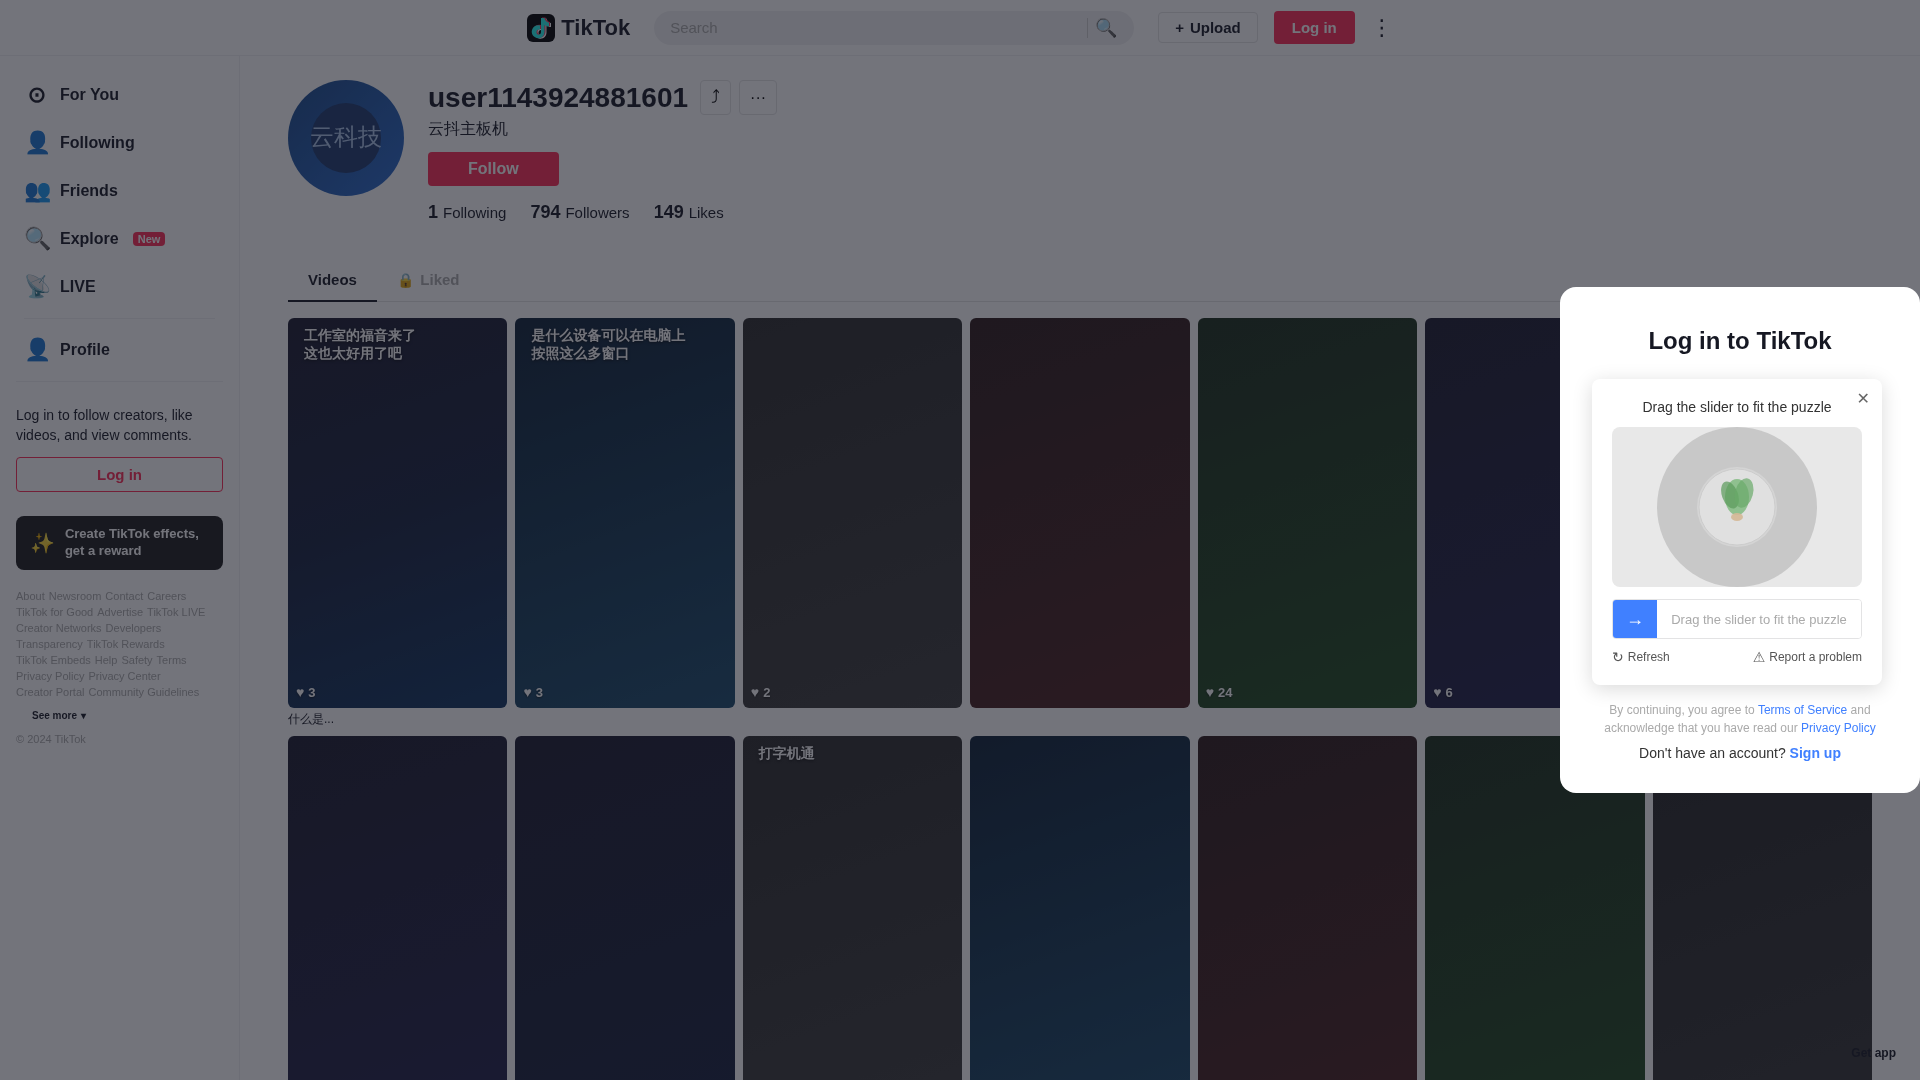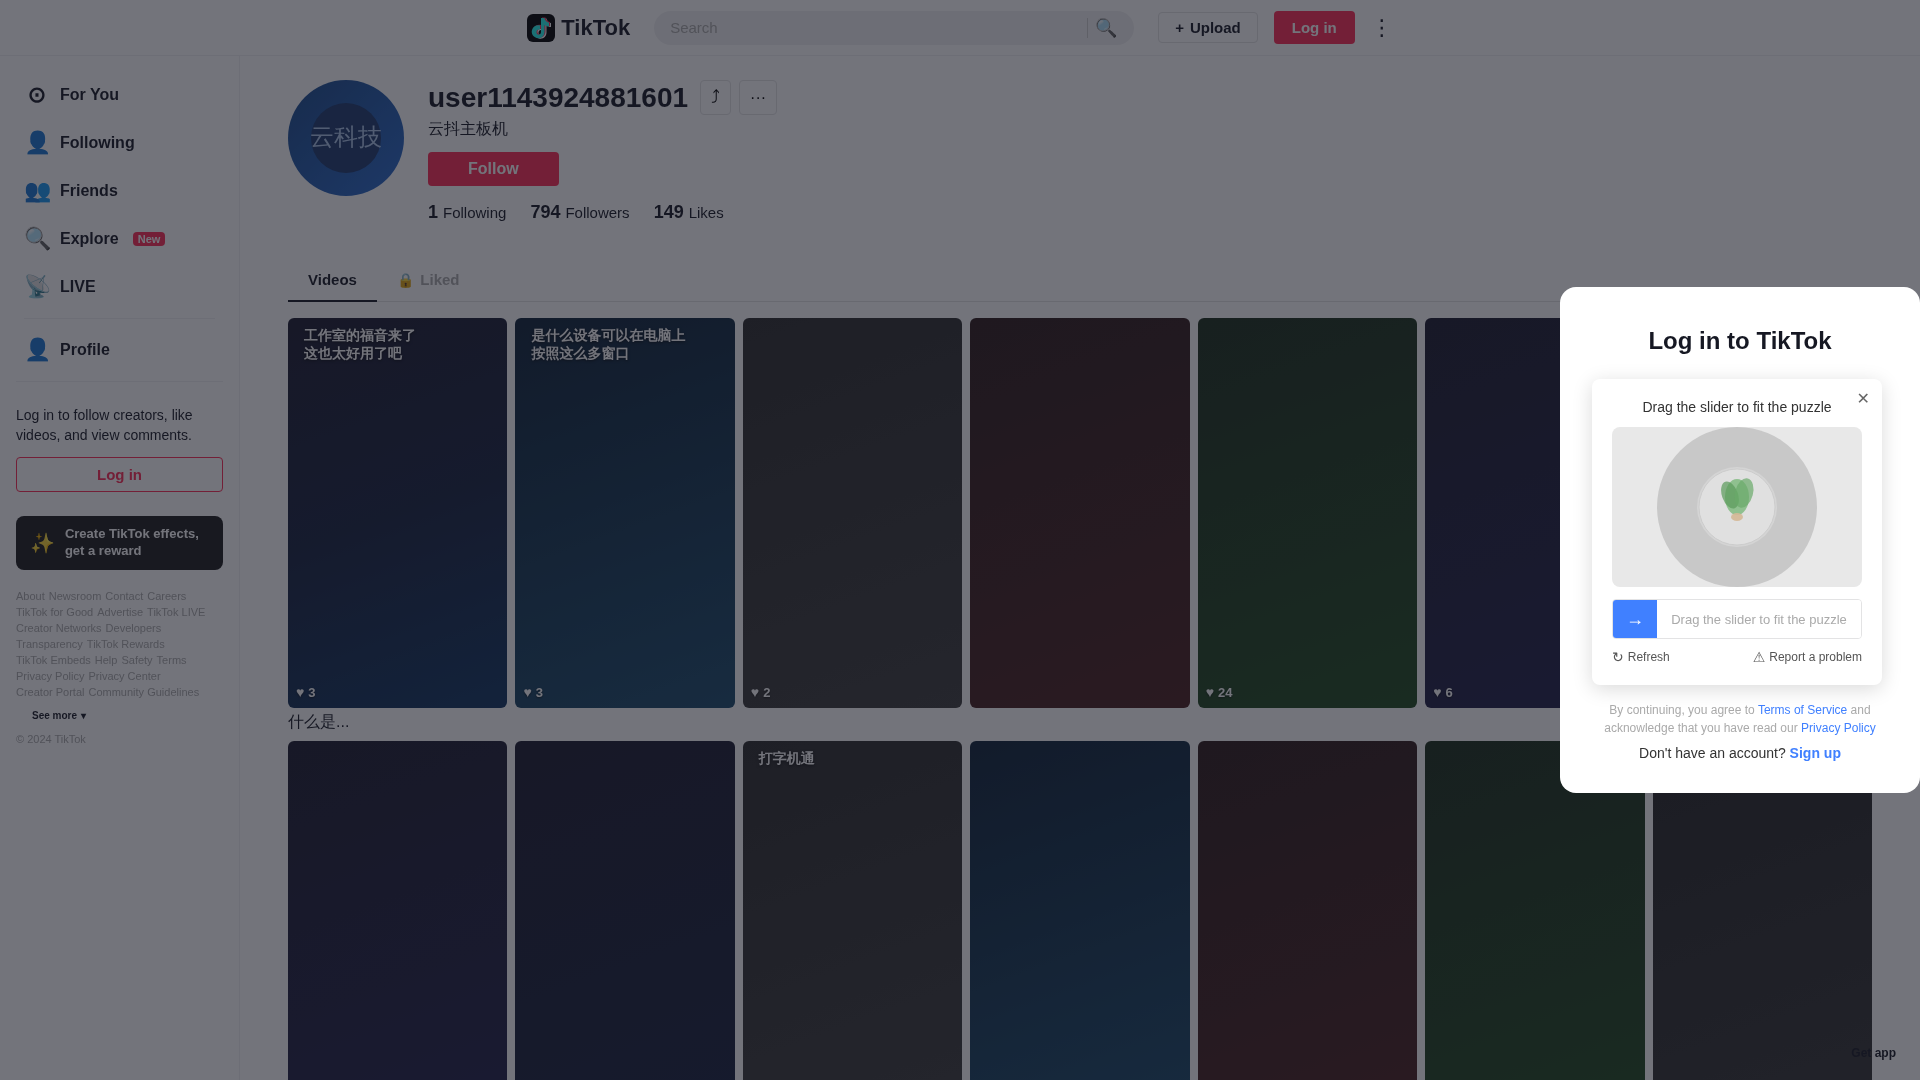--- a/index.html
+++ b/index.html
@@ -119,21 +119,21 @@
     .video-like {
       position: absolute; bottom: 8px; left: 8px; color: #fff; font-size: 13px;
       font-weight: 600; display: flex; align-items: center; gap: 4px; text-shadow: 0 1px 2px rgba(0,0,0,0.6);
     }
     .video-like-icon { font-size: 14px; }
     .video-overlay-text {
       position: absolute; top: 8px; left: 8px; right: 8px; color: #fff; font-size: 14px;
       line-height: 1.3; text-shadow: 0 1px 3px rgba(0,0,0,0.8); font-weight: 700; margin-left: 8px;
     }
     .video-caption {
-      font-size: 16px; color: #161823; margin-top: 4px; line-height: 1.3;
+      font-size: 12px; color: #161823; margin-top: 4px; line-height: 1.3;
       white-space: nowrap; overflow: hidden; text-overflow: ellipsis;
     }
 
     
     .overlay {
       position: fixed; top: 0; left: 0; right: 0; bottom: 0;
       background: rgba(22, 24, 35, 0.6); z-index: 200;
       display: flex; align-items: center; justify-content: flex-end;
     }
 

